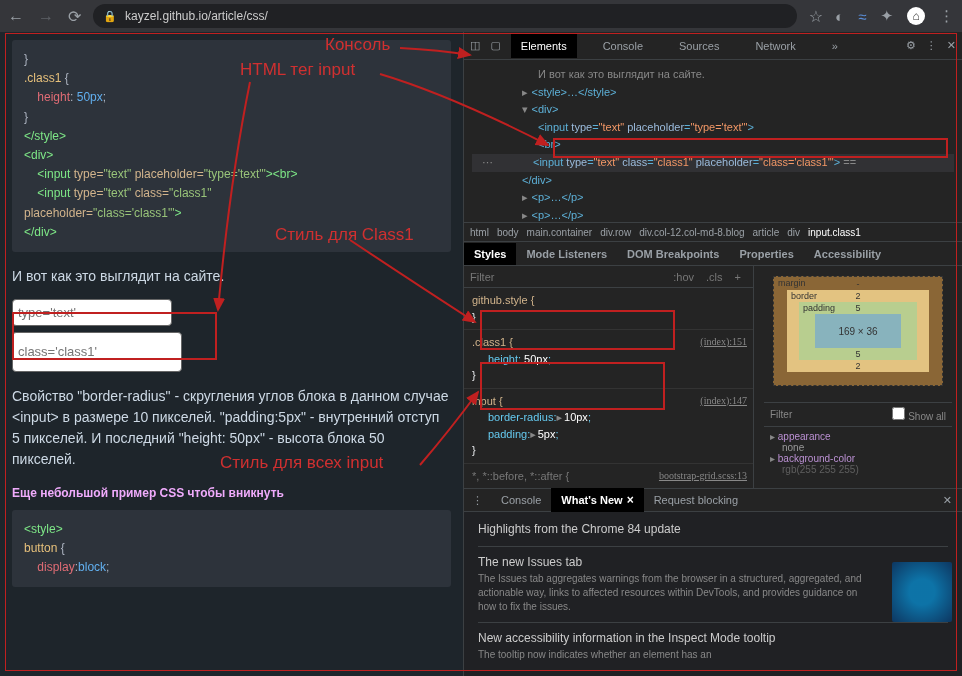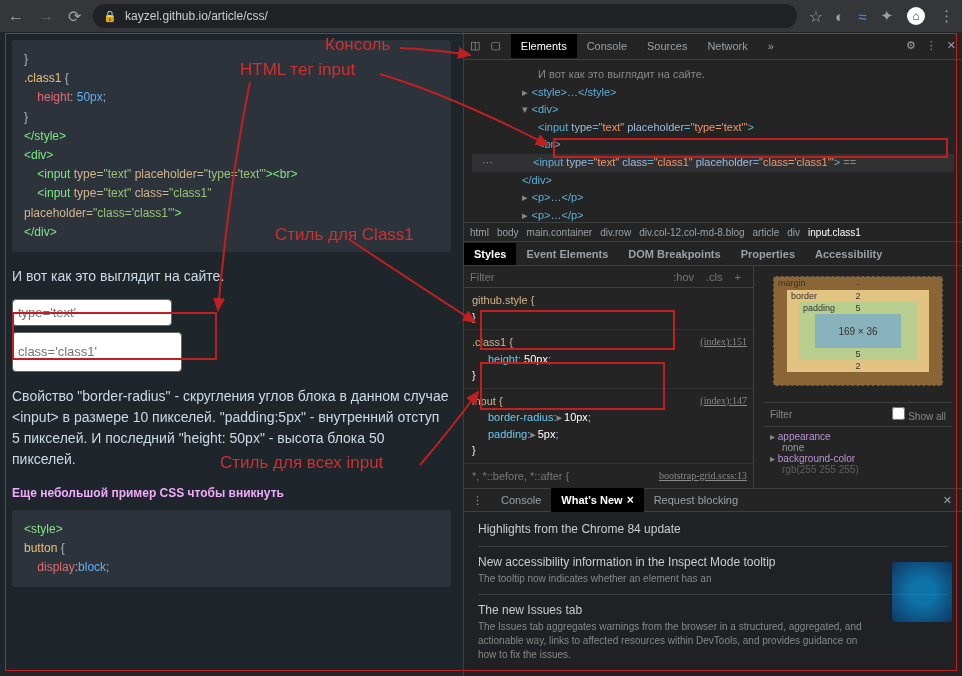--- a/index.html
+++ b/index.html
@@ -34,21 +34,21 @@
 .demo-inputs .i1 { width: 160px; }
 .demo-inputs .i2 { width: 170px; height: 40px; }
 .h3 { font-size: 12px; font-weight: bold; color: #f0abfc; margin: 16px 0 10px; }
 
 
 .anno { position: absolute; color: #d03030; font-size: 17px; font-family: Arial; pointer-events: none; }
 .redbox { position: absolute; border: 2px solid #c02020; pointer-events: none; }
 
 
 .dt-top { height: 28px; background: #242424; border-bottom: 1px solid #3c4043; display: flex; align-items: center; padding: 0 6px; gap: 10px; font-size: 11px; color: #9aa0a6; }
-.dt-top .tabs { display: flex; gap: 0; }
+.dt-top .tabs { display: flex; gap: 16px; }
 .dt-top .tab { padding: 6px 10px; color: #9aa0a6; cursor: pointer; }
 .dt-top .tab.active { background: #000; color: #fff; }
 .dt-top .spacer { flex: 1; }
 
 .dom-tree { background: #242424; padding: 6px 8px; font-family: Consolas, monospace; font-size: 11px; line-height: 1.6; color: #5db0d7; overflow: hidden; height: 162px; }
 .dom-tree .ind2 { padding-left: 50px; }
 .dom-tree .ind3 { padding-left: 66px; }
 .dom-tree .aname { color: #9bbbdc; }
 .dom-tree .aval { color: #f29766; }
 .dom-tree .arrow { color: #888; margin-right: 4px; }
@@ -196,21 +196,21 @@
       <span>main.container</span>
       <span>div.row</span>
       <span>div.col-12.col-md-8.blog</span>
       <span>article</span>
       <span>div</span>
       <span class="sel">input.class1</span>
     </div>
 
     <div class="styles-bar">
       <div class="stab active">Styles</div>
-      <div class="stab">Event Elements</div>
+      <div class="stab">Mode Listeners</div>
       <div class="stab">DOM Breakpoints</div>
       <div class="stab">Properties</div>
       <div class="stab">Accessibility</div>
     </div>
 
     <div class="styles-body">
       <div class="styles-left">
         <div class="filter-row">
           <span>Filter</span>
           <span class="hov">:hov</span>
@@ -278,26 +278,26 @@
       <span style="padding:0 8px">⋮</span>
       <div class="dtab">Console</div>
       <div class="dtab active"><span>What's New</span><span class="close">×</span></div>
       <div class="dtab">Request blocking</div>
       <span style="margin-left:auto;padding:0 10px">✕</span>
     </div>
 
     <div class="whatsnew">
       <div class="wn-head">Highlights from the Chrome 84 update</div>
       <div class="wn-item">
+        <div class="t">The new Issues tab</div>
+        <div class="d">The Issues tab aggregates warnings from the browser in a structured, aggregated, and actionable way, links to affected resources within DevTools, and provides guidance on how to fix the issues.</div>
+      </div>
+      <div class="wn-item">
         <div class="t">New accessibility information in the Inspect Mode tooltip</div>
         <div class="d">The tooltip now indicates whether an element has an</div>
-      </div>
-      <div class="wn-item">
-        <div class="t">The new Issues tab</div>
-        <div class="d">The Issues tab aggregates warnings from the browser in a structured, aggregated, and actionable way, links to affected resources within DevTools, and provides guidance on how to fix the issues.</div>
       </div>
       <div class="wn-img"></div>
     </div>
   </div>
 </div>
 
 <div class="anno" style="top:35px;left:325px">Консоль</div>
 <div class="anno" style="top:60px;left:240px">HTML тег input</div>
 <div class="anno" style="top:225px;left:275px">Стиль для Class1</div>
 <div class="anno" style="top:453px;left:220px">Стиль для всех input</div>

